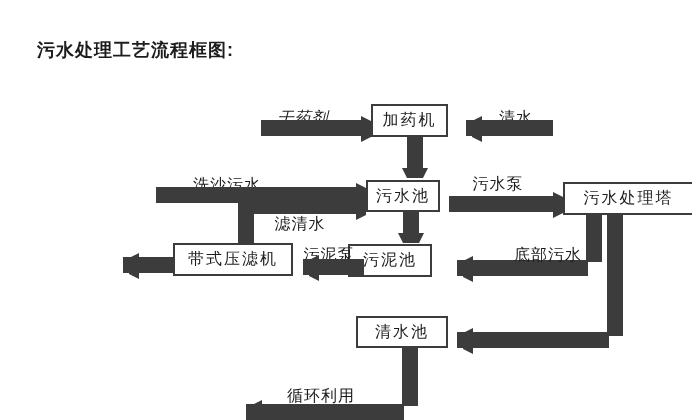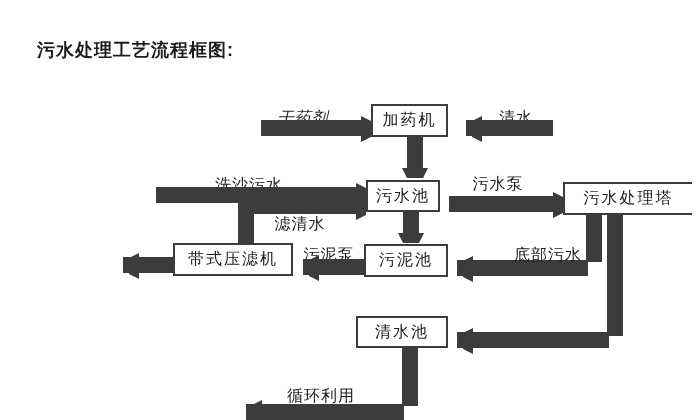--- a/index.html
+++ b/index.html
@@ -60,40 +60,40 @@
     </div>
 
   <div class="node" style="left:547px;top:166px;width:131px;height:33px;text-align:right;">
       <span>污水处理塔</span>
     </div>
 
   <div class="node" style="left:157px;top:227px;width:120px;height:33px;">
       <span>带式压滤机</span>
     </div>
 
-  <div class="node" style="left:348px;top:228px;width:84px;height:33px;">
+  <div class="node" style="left:332px;top:228px;width:84px;height:33px;">
       <span>污泥池</span>
     </div>
 
   <div class="node" style="left:340px;top:300px;width:92px;height:32px;">
       <span>清水池</span>
     </div>
 
   <div class="flabel" style="left:239px;top:84px;width:96px;font-style:italic;">干药剂</div>
   <div class="hline" style="left:245px;top:104px;width:102px;"></div>
   <div class="ah ah-right" style="left:345px;top:100px;"></div>
 
   <div class="flabel" style="left:468px;top:84px;width:64px;">清水</div>
   <div class="hline" style="left:450px;top:104px;width:87px;"></div>
   <div class="ah ah-left" style="left:440px;top:100px;"></div>
 
   <div class="vline" style="left:391px;top:121px;height:33px;"></div>
   <div class="ah ah-down" style="left:386px;top:152px;"></div>
 
-  <div class="flabel" style="left:147px;top:151px;width:128px;text-align:right;">洗沙污水</div>
+  <div class="flabel" style="left:147px;top:151px;width:128px;">洗沙污水</div>
   <div class="hline" style="left:140px;top:171px;width:201px;"></div>
   <div class="ah ah-right" style="left:340px;top:167px;"></div>
 
   <div class="vline" style="left:222px;top:184px;height:43px;"></div>
   <div class="hline" style="left:222px;top:182px;width:119px;"></div>
   <div class="ah ah-right" style="left:340px;top:178px;"></div>
   <div class="flabel" style="left:236px;top:190px;width:96px;">滤清水</div>
 
   <div class="flabel" style="left:434px;top:150px;width:96px;">污水泵</div>
   <div class="hline" style="left:433px;top:180px;width:104px;"></div>

